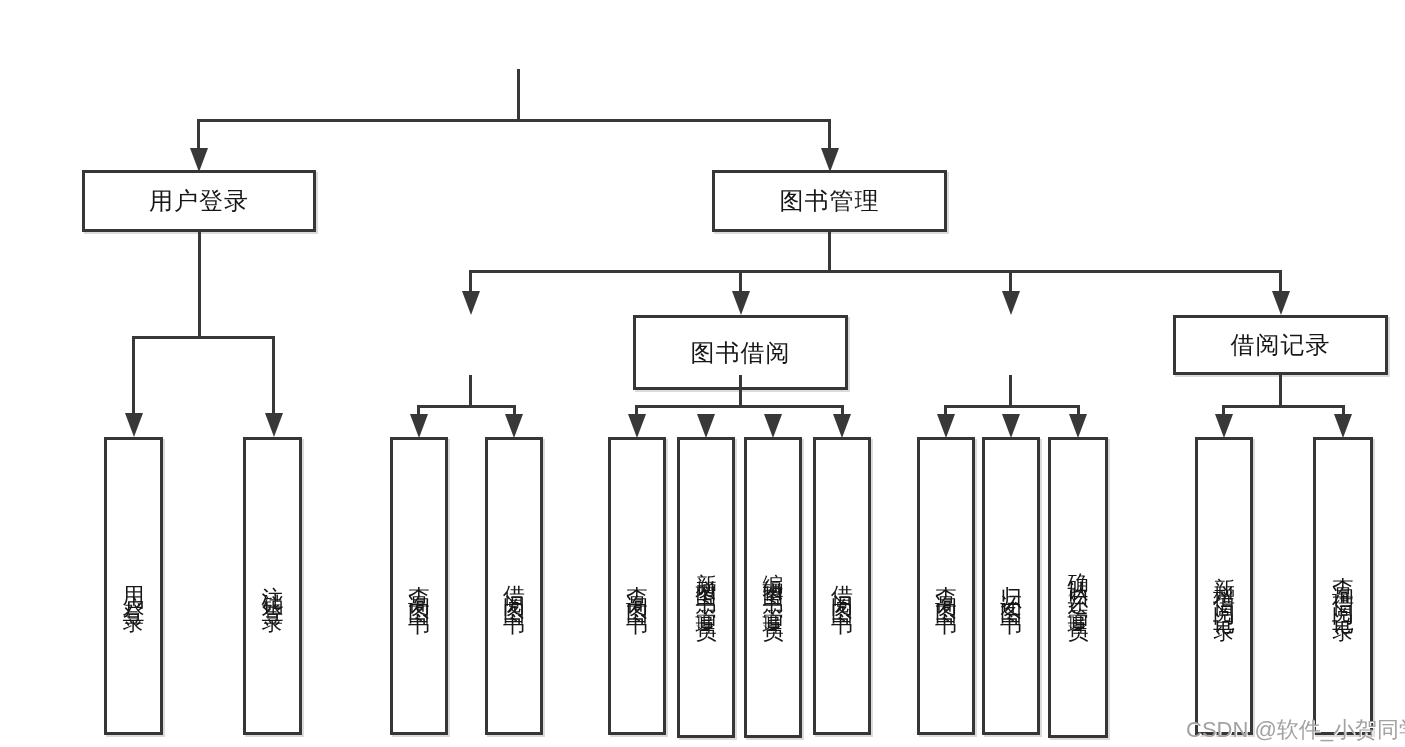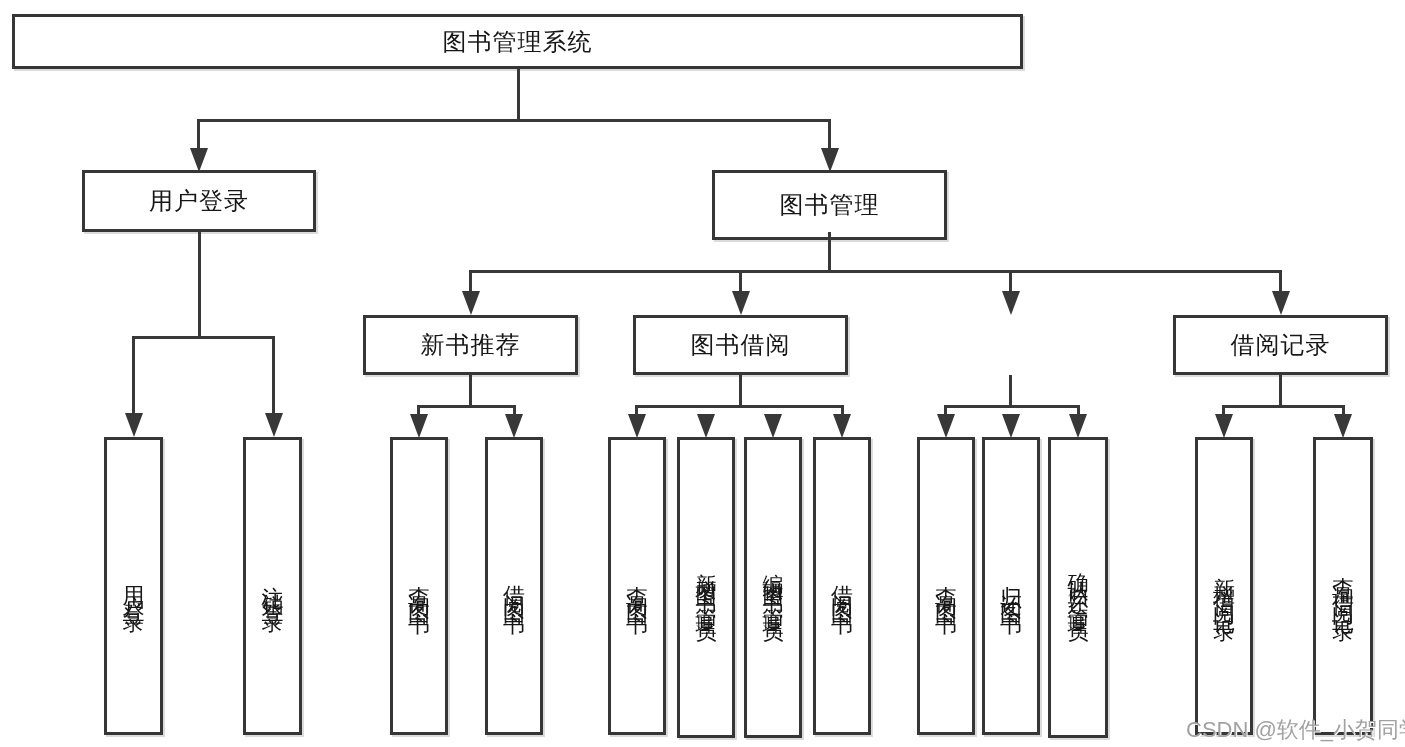--- a/index.html
+++ b/index.html
@@ -48,35 +48,32 @@
     color:#a2a2a2;
     text-shadow:1px 1px 0 #ffffff;
     white-space:nowrap;
   }
 </style>
 </head>
 <body>
 
 <div id="canvas">
 
-  <div class="box" style="left:12px;top:14px;width:1011px;height:55px;">
-    <span class="node-label">图书管理系统</span>
-  </div>
 
   <div class="vline" style="left:517px;top:69px;height:53px;"></div>
   <div class="hline" style="left:197px;top:119px;width:634px;"></div>
   <div class="vline" style="left:197px;top:119px;height:33px;"></div>
   <div class="arrow" style="left:190px;top:148px;"></div>
   <div class="vline" style="left:828px;top:119px;height:33px;"></div>
   <div class="arrow" style="left:821px;top:148px;"></div>
 
   <div class="box" style="left:82px;top:170px;width:234px;height:62px;">
     <span class="node-label">用户登录</span>
   </div>
-  <div class="box" style="left:712px;top:170px;width:235px;height:70px;">
+  <div class="box" style="left:712px;top:170px;width:235px;height:62px;">
     <span class="node-label">图书管理</span>
   </div>
 
   <div class="vline" style="left:198px;top:232px;height:106px;"></div>
   <div class="hline" style="left:132px;top:336px;width:143px;"></div>
   <div class="vline" style="left:132px;top:336px;height:80px;"></div>
   <div class="arrow" style="left:125px;top:413px;"></div>
   <div class="vline" style="left:272px;top:336px;height:80px;"></div>
   <div class="arrow" style="left:265px;top:413px;"></div>
 
@@ -84,24 +81,21 @@
   <div class="hline" style="left:469px;top:270px;width:813px;"></div>
   <div class="vline" style="left:469px;top:270px;height:25px;"></div>
   <div class="arrow" style="left:462px;top:291px;"></div>
   <div class="vline" style="left:739px;top:270px;height:25px;"></div>
   <div class="arrow" style="left:732px;top:291px;"></div>
   <div class="vline" style="left:1009px;top:270px;height:25px;"></div>
   <div class="arrow" style="left:1002px;top:291px;"></div>
   <div class="vline" style="left:1279px;top:270px;height:25px;"></div>
   <div class="arrow" style="left:1272px;top:291px;"></div>
 
-  <div class="box" style="left:363px;top:315px;width:215px;height:60px;">
-    <span class="node-label">新书推荐</span>
-  </div>
-  <div class="box" style="left:633px;top:315px;width:215px;height:60px;">
+  <div class="box" style="left:633px;top:315px;width:215px;height:75px;">
     <span class="node-label">图书借阅</span>
   </div>
   <div class="box" style="left:1173px;top:315px;width:215px;height:60px;">
     <span class="node-label">借阅记录</span>
   </div>
 
   <div class="vline" style="left:469px;top:375px;height:33px;"></div>
   <div class="hline" style="left:417px;top:405px;width:99px;"></div>
   <div class="vline" style="left:417px;top:405px;height:14px;"></div>
   <div class="arrow" style="left:410px;top:414px;"></div>

